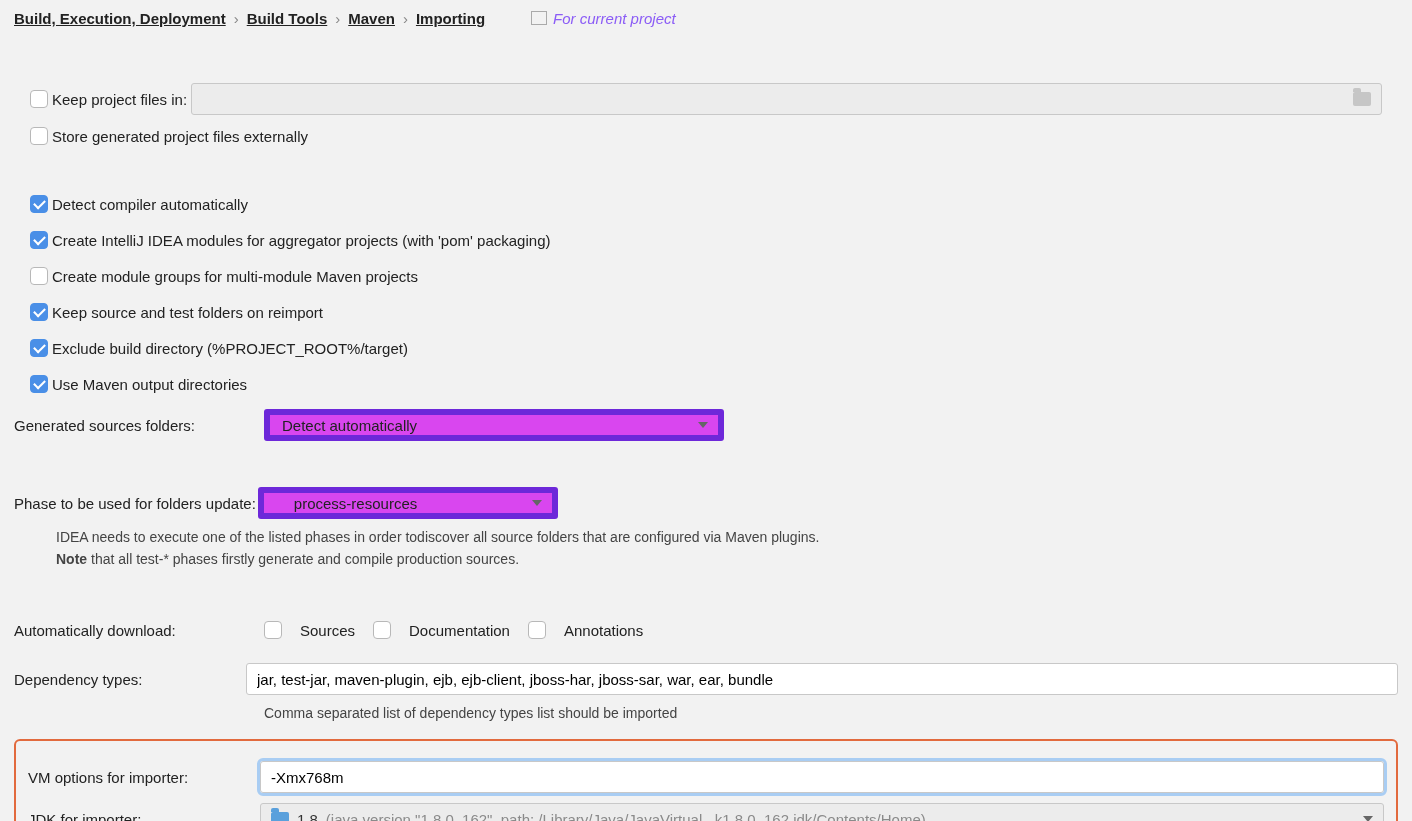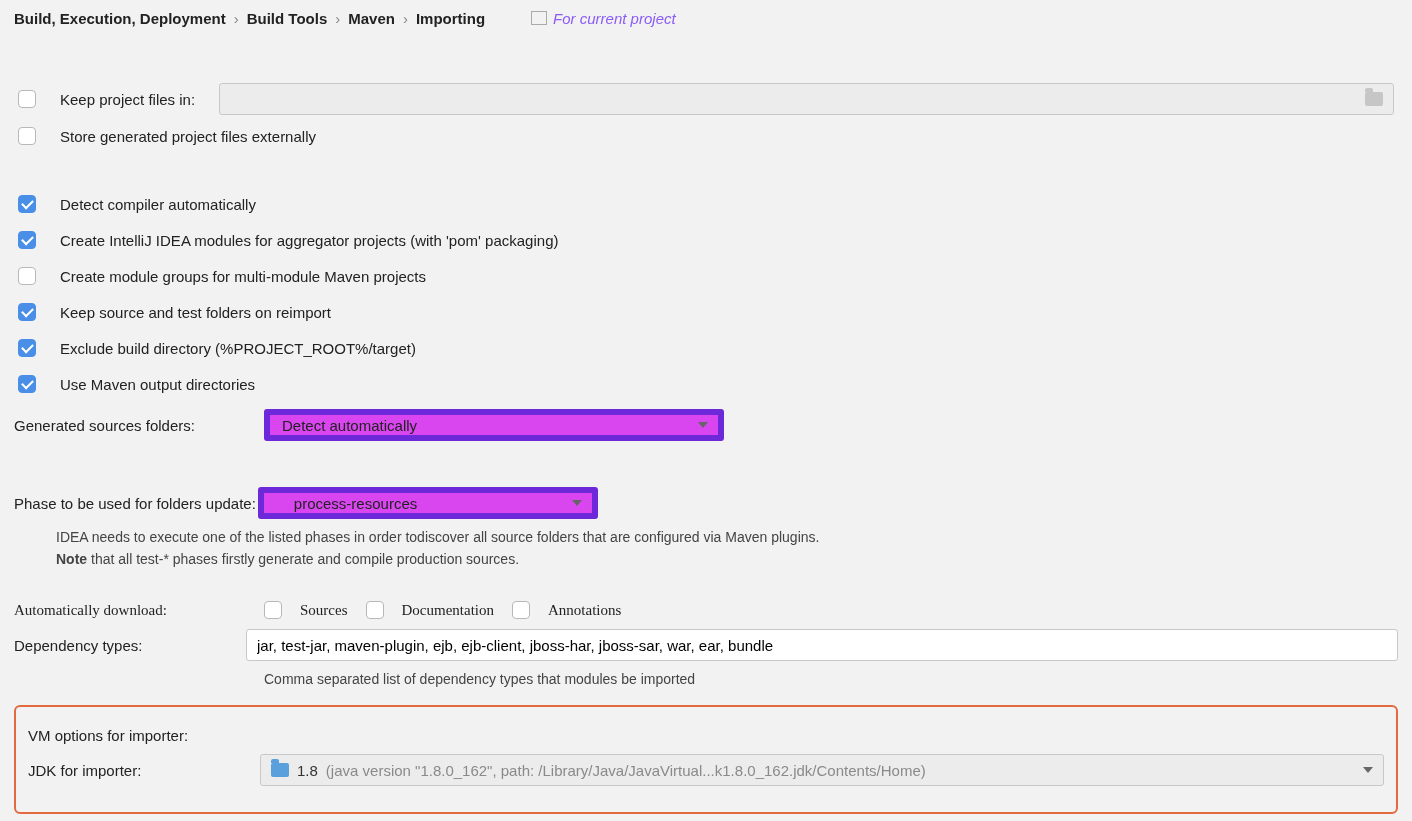--- a/index.html
+++ b/index.html
@@ -12,21 +12,21 @@
     background: #f2f2f2;
     width: 1412px;
   }
   .breadcrumb {
     display: flex;
     align-items: center;
     gap: 8px;
     margin-bottom: 24px;
     flex-wrap: wrap;
   }
-  .breadcrumb .seg { font-weight: 600; }
+  .breadcrumb .seg { font-weight: 600; text-decoration: underline; }
   .breadcrumb .sep { color: #888; font-weight: 400; }
   .breadcrumb .scope {
     margin-left: 40px;
     font-style: italic;
     color: #8b5cf6;
     display: inline-flex;
     align-items: center;
     gap: 6px;
     font-weight: 400;
   }
@@ -41,22 +41,22 @@
     position:absolute;
     left:-3px; top:-3px;
     width:14px; height:12px;
     border:1px solid #aaa;
     background:#f2f2f2;
   }
 
   .row {
     display: flex;
     align-items: center;
-    gap: 24px;
-    margin: 6px 4px;
+    gap: 4px;
+    margin: 6px 16px;
     min-height: 30px;
   }
   .checkbox {
     width: 18px; height: 18px;
     border: 1px solid #b8b8b8;
     border-radius: 4px;
     background: #fff;
     display: inline-flex;
     align-items: center;
     justify-content: center;
@@ -128,36 +128,35 @@
     position: absolute;
     right: 10px;
     top: 50%;
     transform: translateY(-50%);
     width: 0; height: 0;
     border-left: 5px solid transparent;
     border-right: 5px solid transparent;
     border-top: 6px solid #666;
   }
   .select.wide { width: 460px; }
-  .select.med  { width: 340px; padding-left: 30px; }
+  .select.med  { width: 300px; padding-left: 30px; }
 
   .help-text {
     margin: 6px 0 4px 42px;
     font-size: 14px;
     color: #444;
   }
   .help-text .note { font-weight: 600; }
   .spacer-m { height: 26px; }
 
   .dl-row {
     display:flex;
     align-items:center;
     gap: 18px;
-    margin: 4px 0;
-    font-family: Liberation Serif, serif;
+    margin: 24px 0;
   }
 
   .subtext {
     font-size: 14px;
     color: #444;
     margin: 4px 0 0 250px;
   }
 
   .highlight-box {
     border: 2px solid #e26a3e;
@@ -307,25 +306,26 @@
   <span class="checkbox"></span>
   <span>Documentation</span>
   <span class="checkbox"></span>
   <span>Annotations</span>
 </div>
 
 <div class="field-row">
   <span class="field-label">Dependency types:</span>
   <input class="text-input" value="jar, test-jar, maven-plugin, ejb, ejb-client, jboss-har, jboss-sar, war, ear, bundle" style="">
 </div>
-<div class="subtext">Comma separated list of dependency types that modules be imported</div>
+<div class="subtext">Comma separated list of dependency types list should be imported</div>
 
 <div class="highlight-box">
   <div class="field-row">
     <span class="field-label">VM options for importer:</span>
+    <input class="focused-input" value="-Xmx768m" style="">
   </div>
   <div class="field-row" style="margin-bottom:12px">
     <span class="field-label">JDK for importer:</span>
     <div class="jdk-select">
       <span class="jdk-icon"></span>
       <span class="jdk-version">1.8</span>
       <span class="jdk-path">(java version "1.8.0_162", path: /Library/Java/JavaVirtual...k1.8.0_162.jdk/Contents/Home)</span>
       <span class="caret"></span>
     </div>
   </div>

